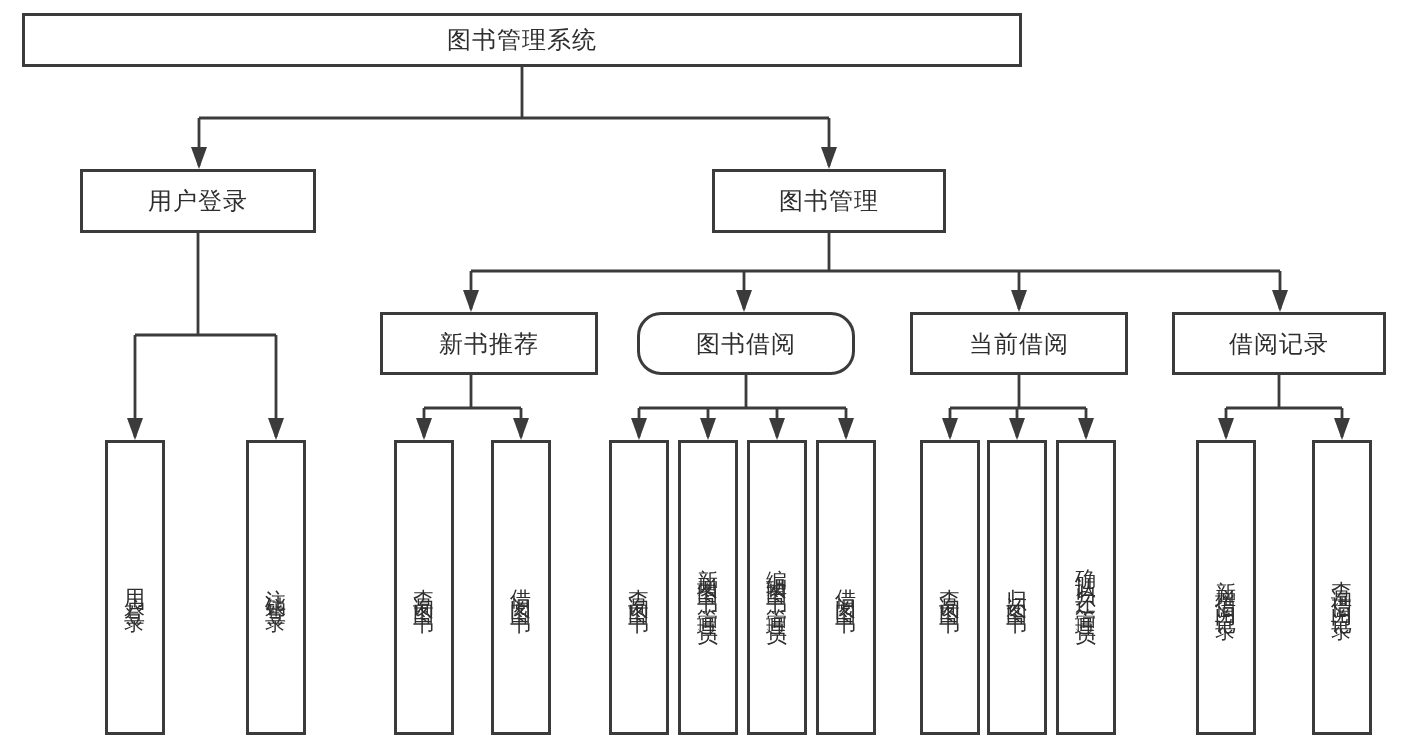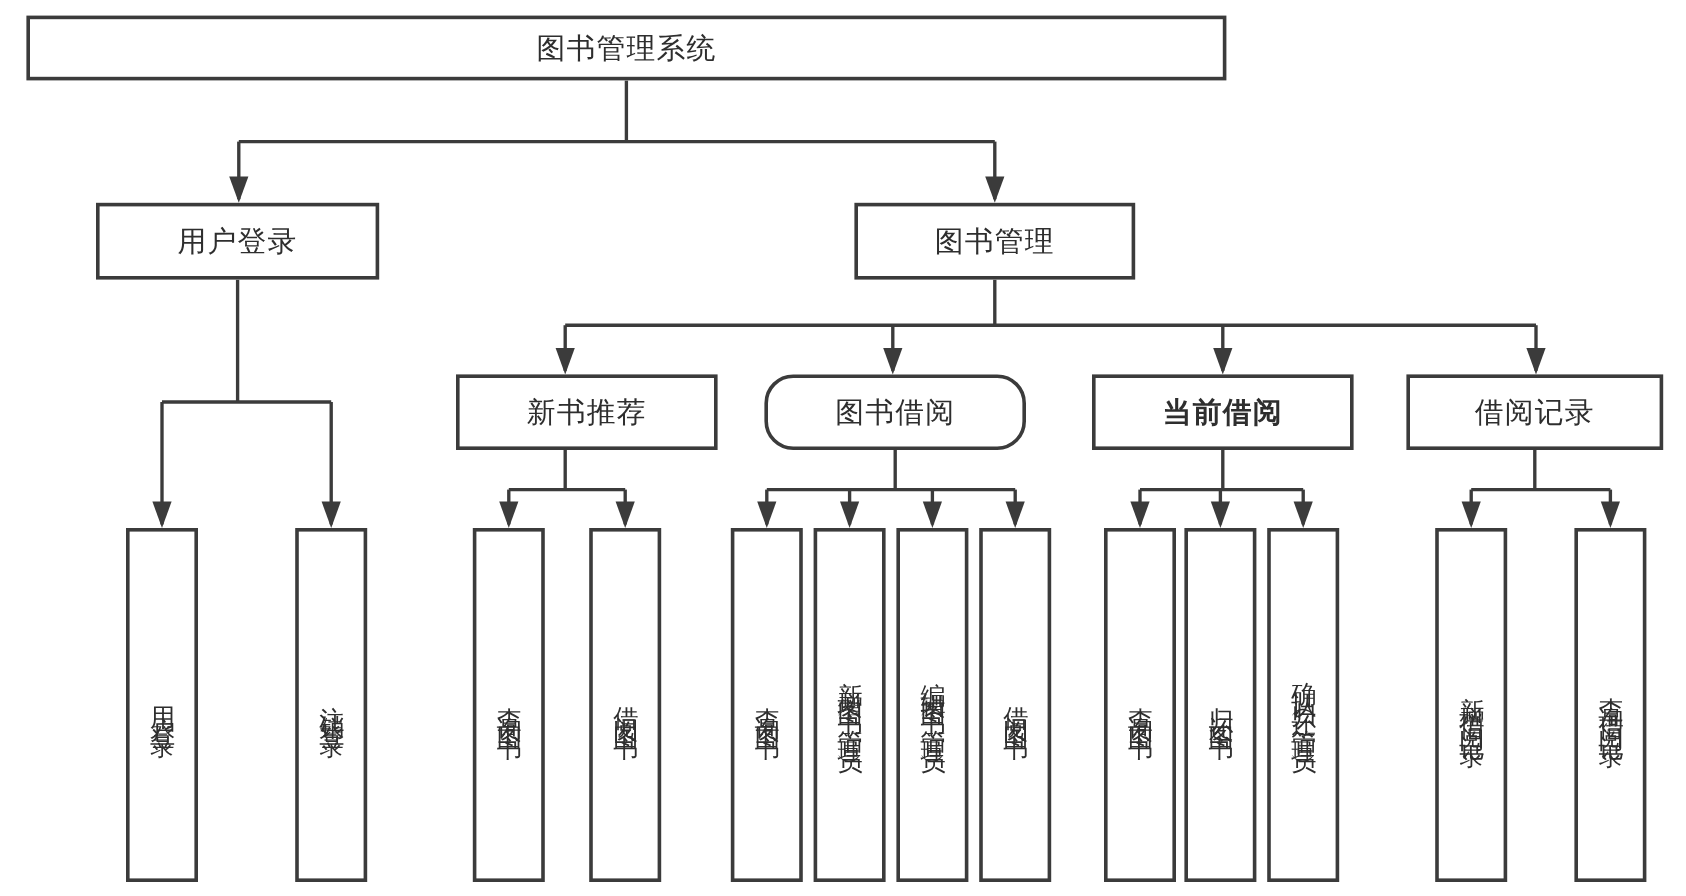--- a/index.html
+++ b/index.html
@@ -56,21 +56,21 @@
     white-space: nowrap;
   }
   
   .n-root      { left: 22px;   top: 13px;  width: 1000px; height: 54px; }
   
   .n-user      { left: 80px;   top: 169px; width: 236px;  height: 64px; }
   .n-mgmt      { left: 712px;  top: 169px; width: 234px;  height: 64px; }
   
   .n-recommend { left: 362px;  top: 312px; width: 218px;  height: 63px; margin-left: 18px; }
   .n-borrow    { left: 637px;  top: 312px; width: 218px;  height: 63px; border-radius: 24px; }
-  .n-current   { left: 910px;  top: 312px; width: 218px;  height: 63px; font-weight: bold; }
+  .n-current   { left: 910px;  top: 312px; width: 218px;  height: 63px; }
   .n-records   { left: 1172px; top: 312px; width: 214px;  height: 63px; }
   
   .leaf        { top: 440px; width: 60px; height: 295px; }
   .l-user1     { left: 105px;  }
   .l-user2     { left: 246px;  }
   .l-rec1      { left: 394px;  }
   .l-rec2      { left: 491px;  }
   .l-bor1      { left: 609px;  }
   .l-bor2      { left: 678px;  }
   .l-bor3      { left: 747px;  }

